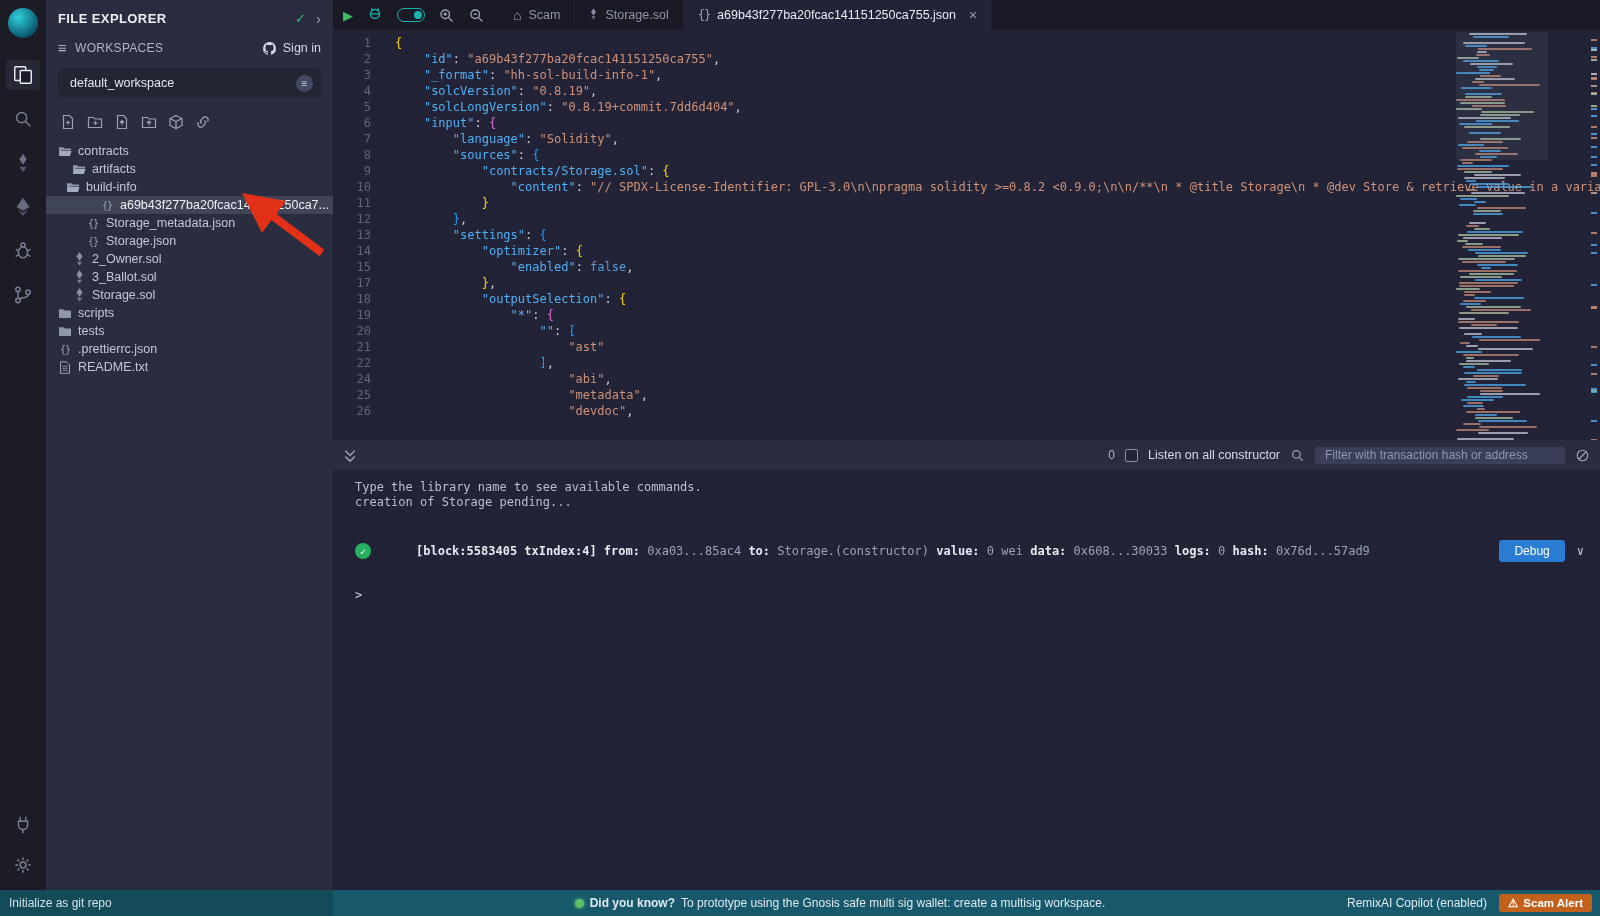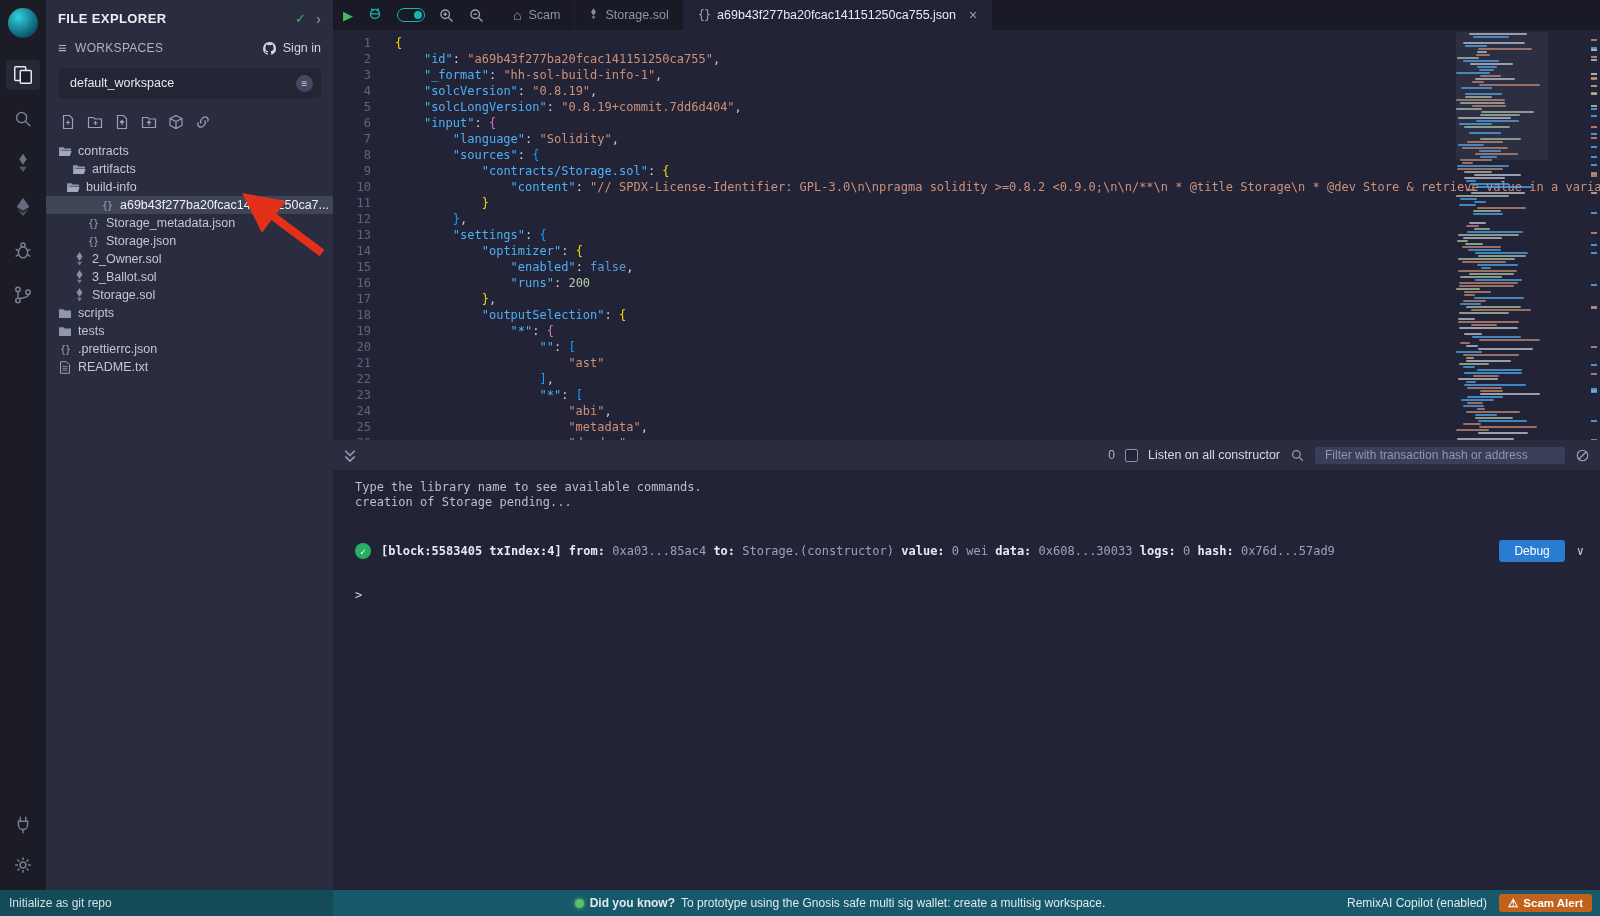--- a/index.html
+++ b/index.html
@@ -83,21 +83,21 @@
   .th-right { margin-left:auto; display:flex; align-items:center; gap:10px; }
   .tx-count { color:#b0b6c5; font-size:12px; }
   .checkbox { width:13px; height:13px; border:1px solid #8b90a6; border-radius:2px; background:#222336; cursor:pointer; }
   .listen-label { color:#d7dae6; font-size:12.5px; }
   #filter-input { width:250px; height:17px; background:#3a3f57; border:none; border-radius:3px; color:#d5d9e6; font-size:12px; padding:0 10px; font-family:"Liberation Sans", sans-serif; }
   #filter-input::placeholder { color:#8f96ad; }
   #terminal { flex:1; background:#222336; font-family:"DejaVu Sans Mono", monospace; font-size:12px; padding:10px 16px 0 22px; overflow:hidden; position:relative; }
   .term-line { color:#b9bfce; line-height:15px; }
   #tx-row { display:flex; align-items:center; gap:10px; margin-top:30px; }
   .tx-check { width:16px; height:16px; border-radius:50%; background:#27ae60; color:#fff; font-size:10px; display:flex; align-items:center; justify-content:center; flex:0 0 auto; }
-  #tx-text { color:#9aa3b8; white-space:nowrap; overflow:hidden; }
+  #tx-text { color:#9aa3b8; white-space:nowrap; overflow:hidden;margin-left:35px; }
   .tx-block, .tx-label { font-weight:700; color:#e6e9f0; }
   .tx-right { margin-left:auto; display:flex; align-items:center; gap:12px; flex:0 0 auto; }
   #debug-btn { background:#2a7bd2; color:#fff; border:none; border-radius:3px; font-size:12px; padding:4px 15px; cursor:pointer; font-family:"Liberation Sans", sans-serif; }
   .tx-chevron { color:#c6cbdc; font-size:12px; cursor:pointer; }
   #prompt-line { margin-top:26px; color:#d0d4e0; }
 
   
   #status-bar { height:26px; display:flex; align-items:stretch; background:#17596a; font-size:12px; color:#dfe9ee; flex:0 0 auto; }
   .sb-left { width:333px; background:#134b59; display:flex; align-items:center; padding-left:9px; color:#cfe0e6; }
   .sb-center { flex:1; display:flex; align-items:center; justify-content:center; gap:6px; }
@@ -384,28 +384,26 @@
             <div class="code-line"><span class="ln">6</span><span class="lc">    <span class="tk-key">"input"</span>: <span class="tk-b1">{</span></span></div>
             <div class="code-line"><span class="ln">7</span><span class="lc">        <span class="tk-key">"language"</span>: <span class="tk-str">"Solidity"</span>,</span></div>
             <div class="code-line"><span class="ln">8</span><span class="lc">        <span class="tk-key">"sources"</span>: <span class="tk-b2">{</span></span></div>
             <div class="code-line"><span class="ln">9</span><span class="lc">            <span class="tk-key">"contracts/Storage.sol"</span>: <span class="tk-b0">{</span></span></div>
             <div class="code-line"><span class="ln">10</span><span class="lc">                <span class="tk-key">"content"</span>: <span class="tk-str">"// SPDX-License-Identifier: GPL-3.0\n\npragma solidity &gt;=0.8.2 &lt;0.9.0;\n\n/**\n * @title Storage\n * @dev Store &amp; retrieve value in a variable\n * @custom:dev-run-script ./scripts/deploy_with_ethers.ts\n */\ncontract Storage {\n\n    uint256 number;\n\n    /**\n     * @dev Store value in variable\n     * @param num value to store\n     */\n    function store(uint256 num) public {\n        number = num;\n    }\n}"</span></span></div>
             <div class="code-line"><span class="ln">11</span><span class="lc">            <span class="tk-b0">}</span></span></div>
             <div class="code-line"><span class="ln">12</span><span class="lc">        <span class="tk-b2">}</span>,</span></div>
             <div class="code-line"><span class="ln">13</span><span class="lc">        <span class="tk-key">"settings"</span>: <span class="tk-b2">{</span></span></div>
             <div class="code-line"><span class="ln">14</span><span class="lc">            <span class="tk-key">"optimizer"</span>: <span class="tk-b0">{</span></span></div>
             <div class="code-line"><span class="ln">15</span><span class="lc">                <span class="tk-key">"enabled"</span>: <span class="tk-kw">false</span>,</span></div>
-            <div class="code-line"><span class="ln">16</span><span class="lc">                <span class="tk-key">"runs"</span>: <span class="tk-num">200</span></span></div>
             <div class="code-line"><span class="ln">17</span><span class="lc">            <span class="tk-b0">}</span>,</span></div>
             <div class="code-line"><span class="ln">18</span><span class="lc">            <span class="tk-key">"outputSelection"</span>: <span class="tk-b0">{</span></span></div>
             <div class="code-line"><span class="ln">19</span><span class="lc">                <span class="tk-key">"*"</span>: <span class="tk-b1">{</span></span></div>
             <div class="code-line"><span class="ln">20</span><span class="lc">                    <span class="tk-key">""</span>: <span class="tk-b2">[</span></span></div>
             <div class="code-line"><span class="ln">21</span><span class="lc">                        <span class="tk-str">"ast"</span></span></div>
             <div class="code-line"><span class="ln">22</span><span class="lc">                    <span class="tk-b2">]</span>,</span></div>
-            <div class="code-line"><span class="ln">23</span><span class="lc">                    <span class="tk-key">"*"</span>: <span class="tk-b2">[</span></span></div>
             <div class="code-line"><span class="ln">24</span><span class="lc">                        <span class="tk-str">"abi"</span>,</span></div>
             <div class="code-line"><span class="ln">25</span><span class="lc">                        <span class="tk-str">"metadata"</span>,</span></div>
             <div class="code-line"><span class="ln">26</span><span class="lc">                        <span class="tk-str">"devdoc"</span>,</span></div>
           </div>
         <div id="minimap">
             <div class="mm-row">
               <span style="margin-left:13px;width:58px;background:#cfd2dc"></span>
             </div>
             <div class="mm-row">
               <span style="margin-left:17px;width:36px;background:#4fb0f6"></span>

